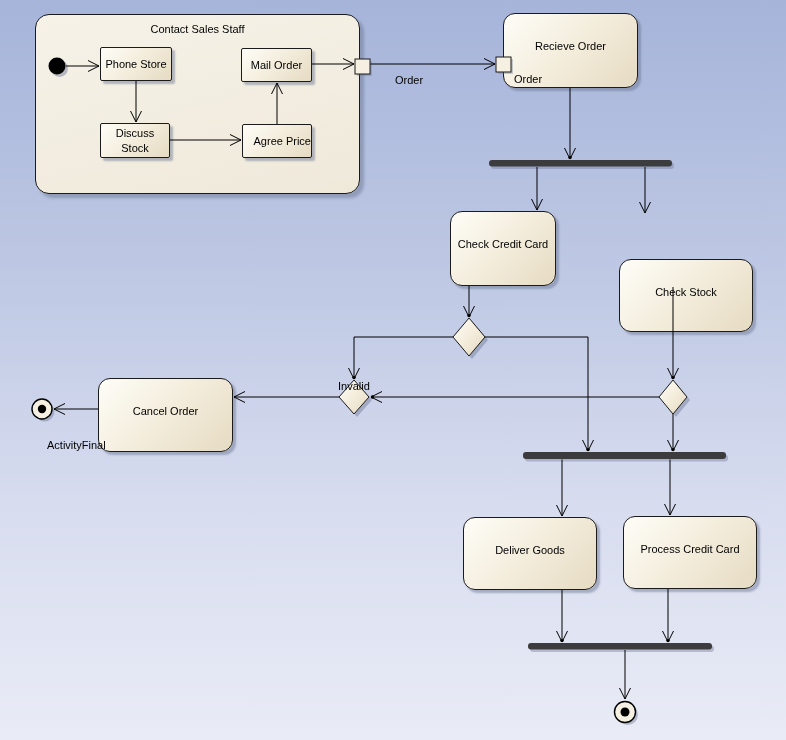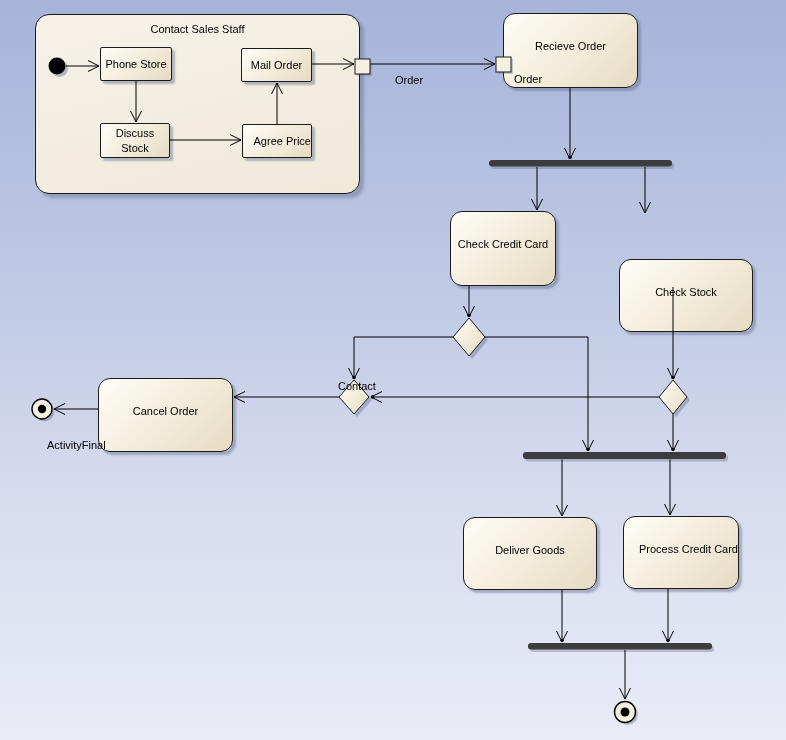--- a/index.html
+++ b/index.html
@@ -69,21 +69,21 @@
   </div>
 
   <div class="node big" style="left:98px;top:378px;width:135px;height:74px;">
     <span>Cancel Order</span>
   </div>
 
   <div class="node big" style="left:463px;top:517px;width:134px;height:73px;">
     <span>Deliver Goods</span>
   </div>
 
-  <div class="node big" style="left:623px;top:516px;width:116px;height:73px;text-align:right;">
+  <div class="node big" style="left:623px;top:516px;width:134px;height:73px;">
     <span>Process Credit Card</span>
   </div>
 
   <svg class="layer" width="786" height="740" viewBox="0 0 786 740">
     <defs>
       <linearGradient id="creamGrad" x1="0" y1="0" x2="1" y2="1">
         <stop offset="0" stop-color="#fefdf7"></stop>
         <stop offset="0.55" stop-color="#f2ebd9"></stop>
         <stop offset="1" stop-color="#e4d9c0"></stop>
       </linearGradient>
@@ -151,16 +151,16 @@
       <path d="M562,459.5 V516" marker-end="url(#ch)"></path>
       <path d="M670,459.5 V515" marker-end="url(#ch)"></path>
       <path d="M562,590 V642" marker-end="url(#chd)"></path>
       <path d="M668,589 V642" marker-end="url(#chd)"></path>
       <path d="M625,650 V699" marker-end="url(#ch)"></path>
     </g>
   </svg>
 
   <div class="flabel" style="left:360px;top:75px;">Order</div>
   <div class="flabel" style="left:479px;top:74px;">Order</div>
-  <div class="flabel" style="left:303px;top:381px;">Contact</div>
+  <div class="flabel" style="left:303px;top:381px;">Invalid</div>
   <div class="flabel" style="left:12px;top:440px;">ActivityFinal</div>
 
 </div>
 
 </body></html>

